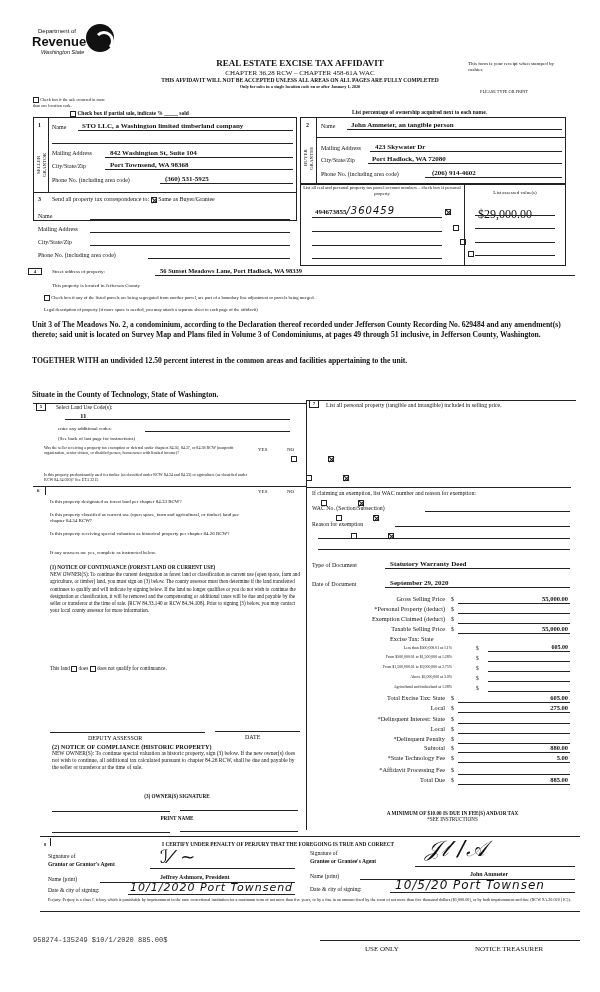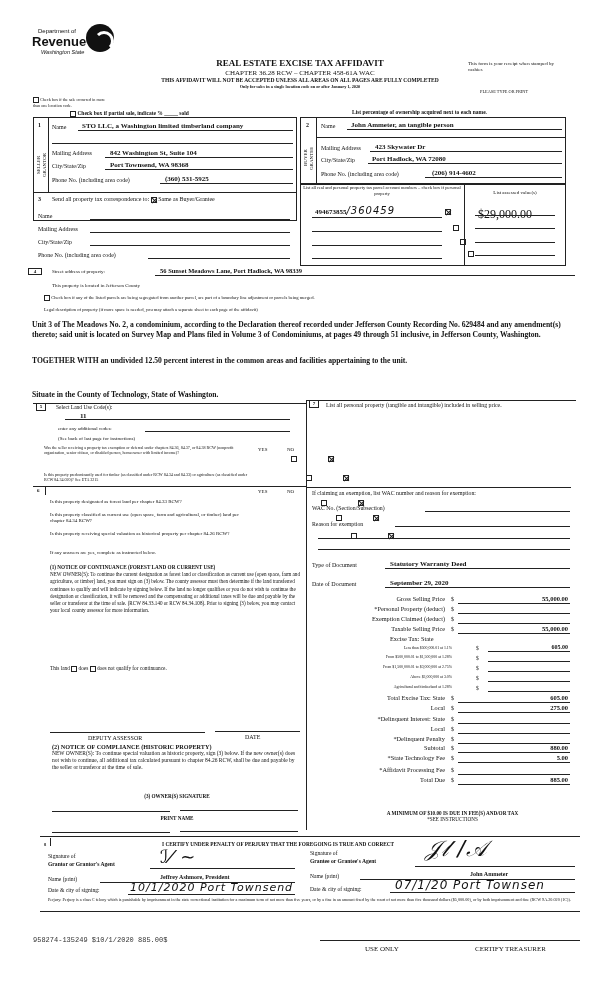--- a/index.html
+++ b/index.html
@@ -338,26 +338,26 @@
 <div class="line" style="left:128px;top:894px;width:167px;"></div>
 
 <div class="abs" style="left:310px;top:850px;font-size:5.6px;">Signature of</div>
 <div class="abs b" style="left:310px;top:858px;font-size:5.6px;">Grantee or Grantee's Agent</div>
 <div class="abs hand" style="left:425px;top:836px;font-size:22px;">𝒥𝓁 /𝒜</div>
 <div class="line" style="left:415px;top:866px;width:160px;"></div>
 <div class="abs" style="left:310px;top:873px;font-size:5.6px;">Name (print)</div>
 <div class="abs b" style="left:470px;top:871px;font-size:6px;">John Ammeter</div>
 <div class="line" style="left:360px;top:879px;width:215px;"></div>
 <div class="abs" style="left:310px;top:886px;font-size:5.6px;">Date &amp; city of signing:</div>
-<div class="abs hand" style="left:395px;top:878px;font-size:12px;">07/1/20  Port Townsen</div>
+<div class="abs hand" style="left:395px;top:878px;font-size:12px;">10/5/20  Port Townsen</div>
 <div class="line" style="left:390px;top:892px;width:185px;"></div>
 
 <div class="abs" style="left:48px;top:897px;width:530px;font-size:4.2px;line-height:6px;">Perjury: Perjury is a class C felony which is punishable by imprisonment in the state correctional institution for a maximum term of not more than five years, or by a fine in an amount fixed by the court of not more than five thousand dollars ($5,000.00), or by both imprisonment and fine (RCW 9A.20.020 (1C)).</div>
 <div class="line" style="left:40px;top:911px;width:540px;"></div>
 
 
 <div class="abs mono" style="left:33px;top:936px;">958274-135249 $10/1/2020 885.00$</div>
 <div class="line" style="left:320px;top:940px;width:260px;"></div>
 <div class="abs" style="left:365px;top:945px;font-size:7px;">USE ONLY</div>
-<div class="abs" style="left:475px;top:945px;font-size:7px;">CERTIFY TREASURER</div>
+<div class="abs" style="left:475px;top:945px;font-size:7px;">NOTICE TREASURER</div>
 
 
 
 
 </body></html>

